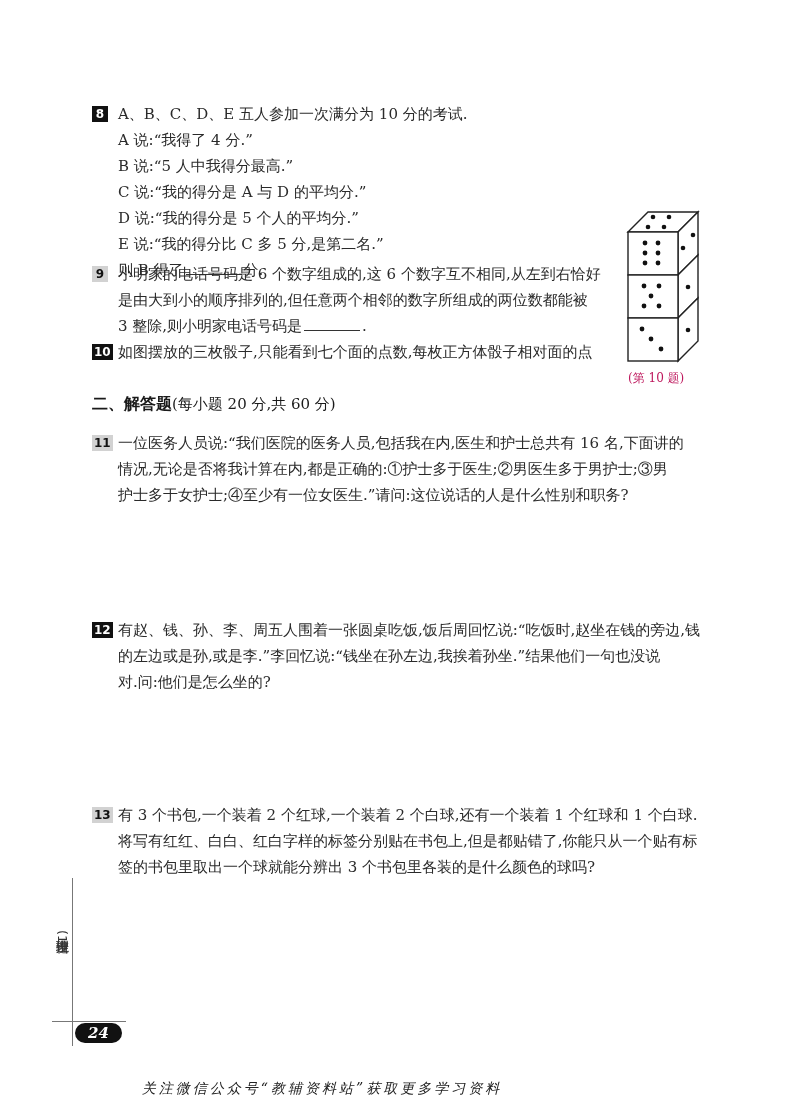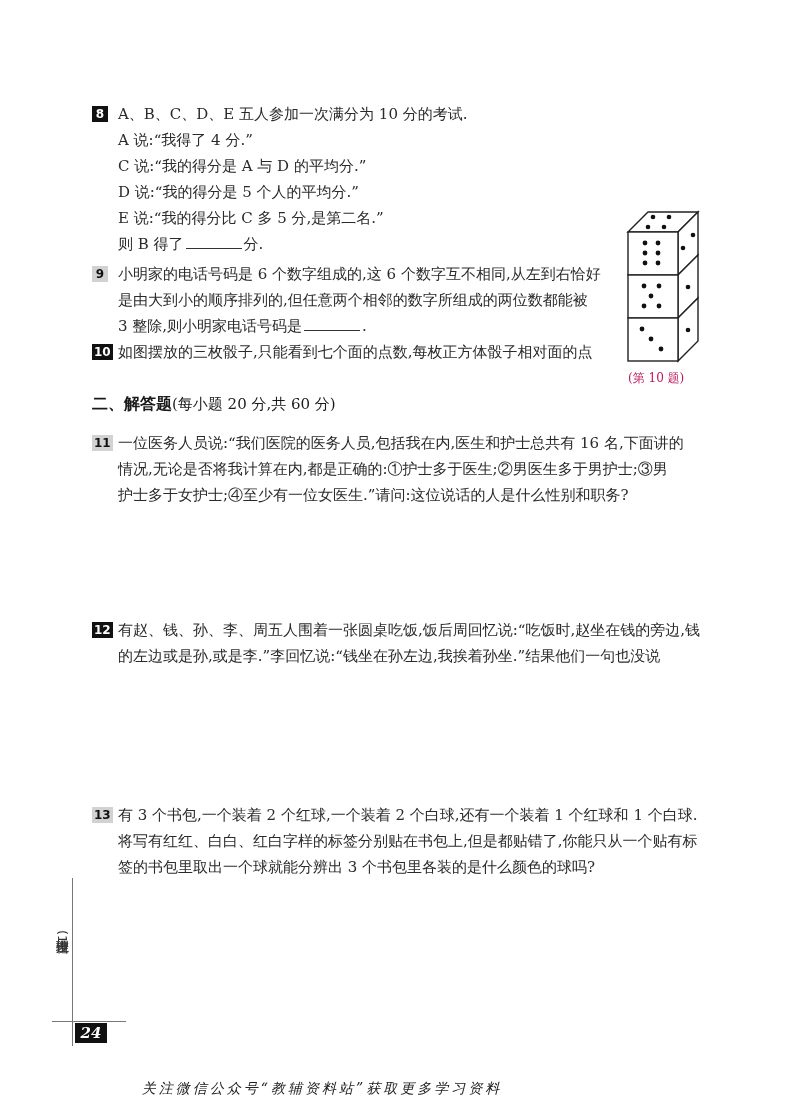--- a/index.html
+++ b/index.html
@@ -26,38 +26,39 @@
     .section-title .sub { font-weight:normal; font-family:"DejaVu Serif", serif; font-size:15px; }
     .figure { position:absolute; left:620px; top:205px; width:100px; }
     .caption { position:absolute; left:628px; top:370px; font-size:12px; color:#be185d; }
     .side-rule { position:absolute; left:72px; top:878px; width:1px; height:168px; background:#777; }
     .bottom-rule { position:absolute; left:52px; top:1021px; width:74px; height:1px; background:#777; }
     .side-label {
       position:absolute; left:52px; top:930px; width:18px; font-size:13px; line-height:15px;
       writing-mode:vertical-rl; color:#333; font-family:"DejaVu Sans", sans-serif;
     }
     .page-num {
-      position:absolute; left:75px; top:1023px; width:32px; height:20px; background:#111; color:#fff;
-      font-style:italic; font-weight:bold; font-size:15px; text-align:center; line-height:20px;
+      position:absolute; left:75px; top:1023px; width:47px; height:20px; background:#111; color:#fff;
+      font-style:italic; font-weight:bold; font-size:15px; text-align:center; line-height:20px;border-radius:10px;
     }
     .footer {
       position:absolute; left:0; width:644px; top:1080px; text-align:center; font-size:14px; color:#222;
       font-style:italic; letter-spacing:3px;
     }
   </style>
 </head>
 <body>
 
 <div class="page">
 
   <div class="q" style="top:101px;">
     <span class="badge dark">8</span>
     <div class="qbody">
       <span class="line">A、B、C、D、E 五人参加一次满分为 10 分的考试.</span>
       <span class="line">A 说:“我得了 4 分.”</span>
+      <span class="line">B 说:“5 人中我得分最高.”</span>
       <span class="line">C 说:“我的得分是 A 与 D 的平均分.”</span>
       <span class="line">D 说:“我的得分是 5 个人的平均分.”</span>
       <span class="line">E 说:“我的得分比 C 多 5 分,是第二名.”</span>
       <span class="line">
         <span>则 B 得了</span><span class="blank"></span><span>分.</span>
       </span>
     </div>
   </div>
 
   <div class="q" style="top:261px;">
@@ -138,20 +139,21 @@
       <span class="line">情况,无论是否将我计算在内,都是正确的:①护士多于医生;②男医生多于男护士;③男</span>
       <span class="line">护士多于女护士;④至少有一位女医生.”请问:这位说话的人是什么性别和职务?</span>
     </div>
   </div>
 
   <div class="q" style="top:617px;">
     <span class="badge dark">12</span>
     <div class="qbody">
       <span class="line">有赵、钱、孙、李、周五人围着一张圆桌吃饭,饭后周回忆说:“吃饭时,赵坐在钱的旁边,钱</span>
       <span class="line">的左边或是孙,或是李.”李回忆说:“钱坐在孙左边,我挨着孙坐.”结果他们一句也没说</span>
+      <span class="line">对.问:他们是怎么坐的?</span>
     </div>
   </div>
 
   <div class="q" style="top:802px;">
     <span class="badge light">13</span>
     <div class="qbody">
       <span class="line">有 3 个书包,一个装着 2 个红球,一个装着 2 个白球,还有一个装着 1 个红球和 1 个白球.</span>
       <span class="line">将写有红红、白白、红白字样的标签分别贴在书包上,但是都贴错了,你能只从一个贴有标</span>
       <span class="line">签的书包里取出一个球就能分辨出 3 个书包里各装的是什么颜色的球吗?</span>
     </div>

